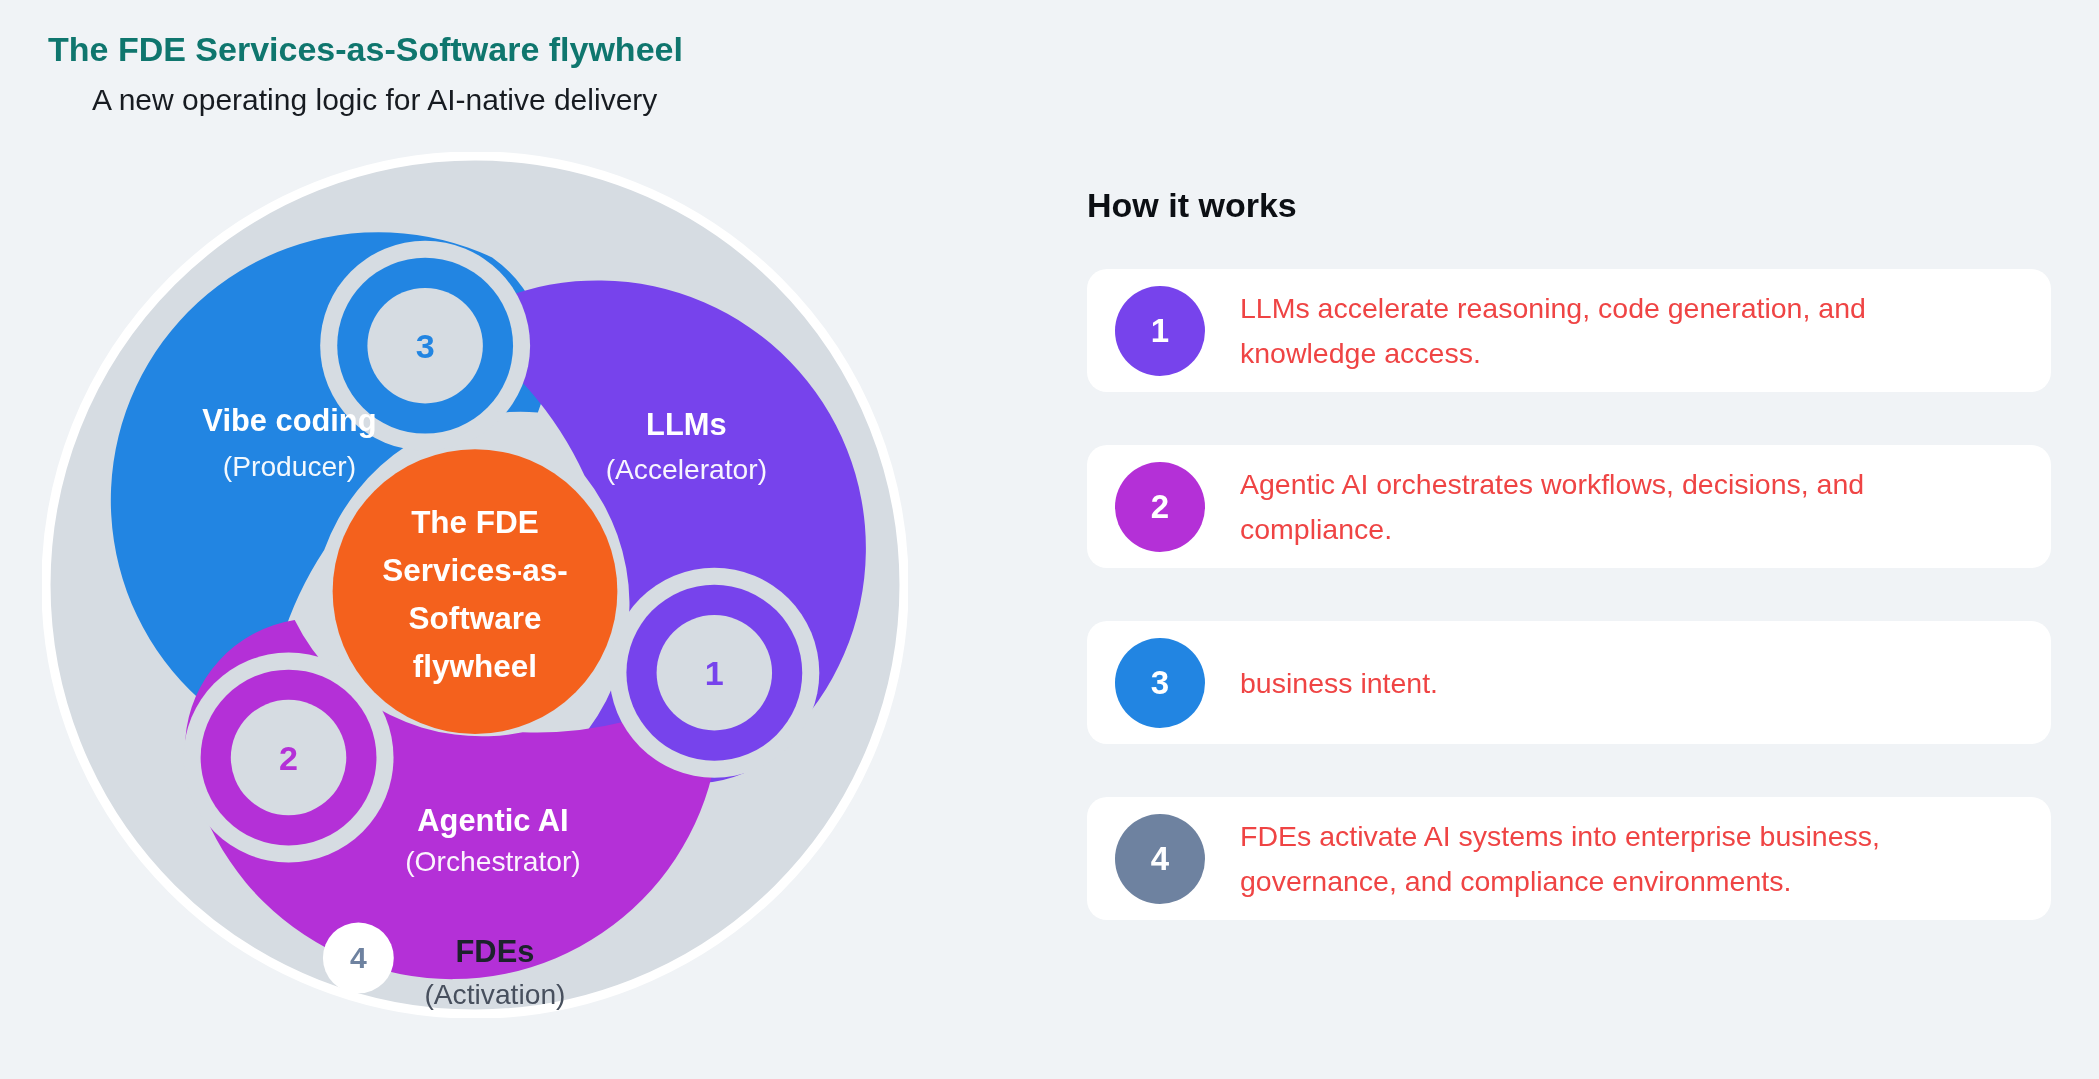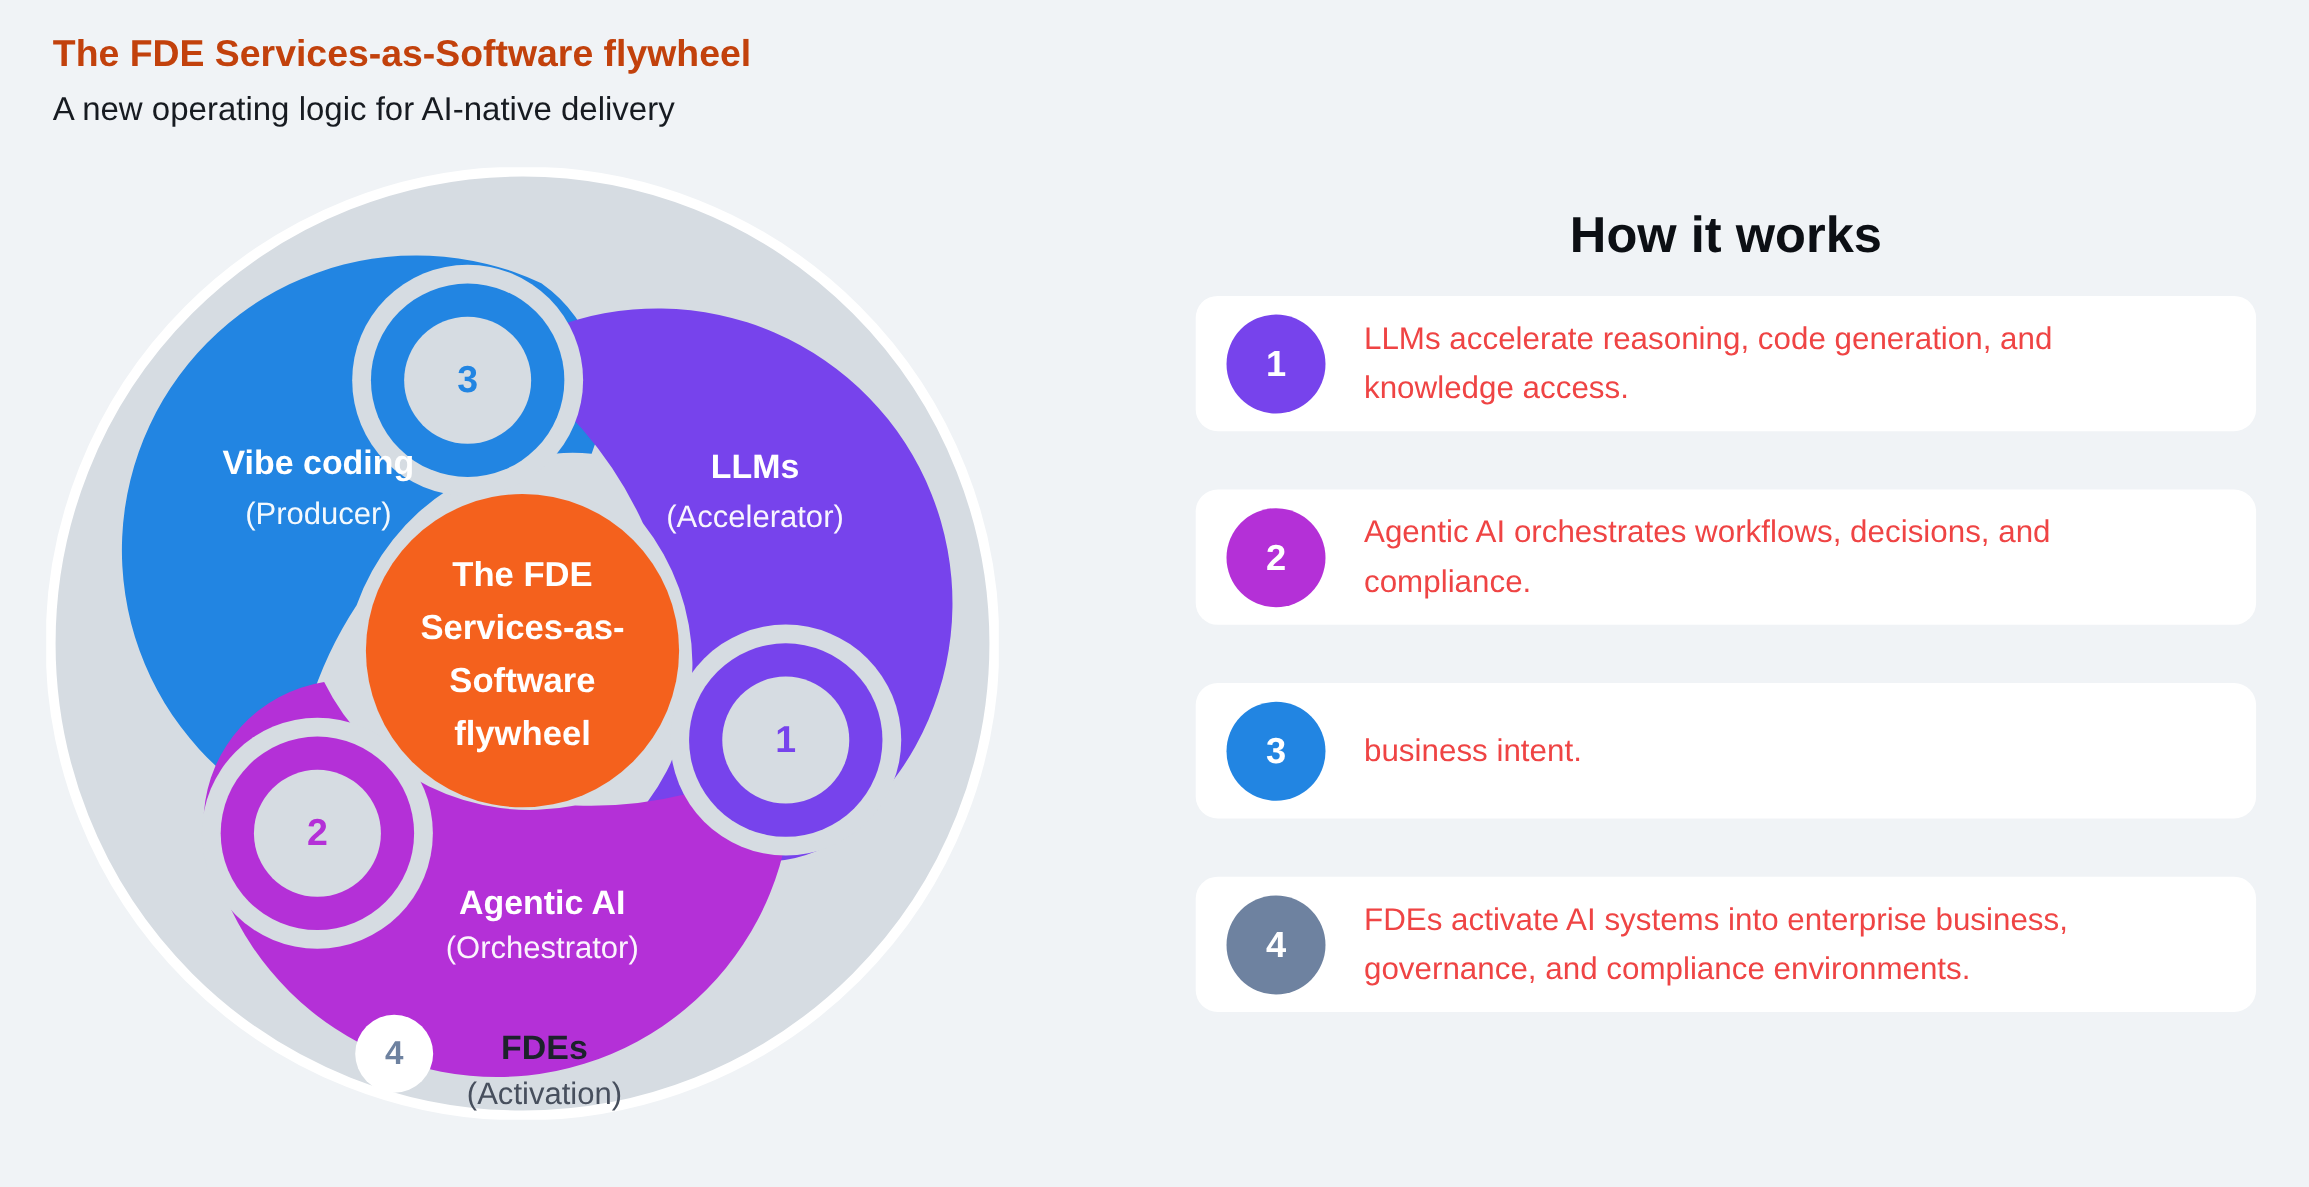--- a/index.html
+++ b/index.html
@@ -7,38 +7,38 @@
     width:2099px;height:1079px;
     background:#f0f3f6;
     font-family:"Liberation Sans", sans-serif;
     position:relative;
     overflow:hidden;
   }
   .page{position:absolute;inset:0;}
 
   
   .hdr{position:absolute;left:48px;top:30px;}
-  .hdr-title{font-size:34px;font-weight:700;color:#c2410c;letter-spacing:0;}
-  .hdr-sub{font-size:30px;font-weight:400;color:#171b21;margin-top:14px;}
+  .hdr-title{font-size:34px;font-weight:700;color:#0f766e;letter-spacing:0;}
+  .hdr-sub{font-size:30px;font-weight:400;color:#171b21;margin-top:14px;margin-left:44px;}
 
   
   .fly{position:absolute;left:42px;top:152px;width:866px;height:866px;}
 
   svg text{font-family:"Liberation Sans", sans-serif;}
   .seg-label{font-size:23.5px;font-weight:700;fill:#ffffff;}
   .seg-role{font-size:21.5px;font-weight:400;fill:rgba(255,255,255,0.95);}
   .seg-label-dark{font-size:23.5px;font-weight:700;fill:#1c222b;}
   .seg-role-dark{font-size:21.5px;font-weight:400;fill:#474f5d;}
   .center-line{font-size:24px;font-weight:700;fill:#ffffff;}
   .num{font-size:26px;font-weight:700;}
   .num4{font-size:23px;font-weight:700;fill:#6e82a0;}
 
   
   .hiw{position:absolute;left:1087px;top:186px;width:964px;}
-  .hiw-heading{font-size:46px;font-weight:700;color:#0c0f14;text-align:center;}
+  .hiw-heading{font-size:34px;font-weight:700;color:#0c0f14;}
   .cards{position:absolute;left:0;top:83px;width:964px;}
   .card{
     position:relative;
     width:964px;height:123px;
     background:#ffffff;border-radius:20px;
     margin-bottom:53px;
   }
   .badge{
     position:absolute;left:28px;top:17px;
     width:90px;height:90px;border-radius:50%;

